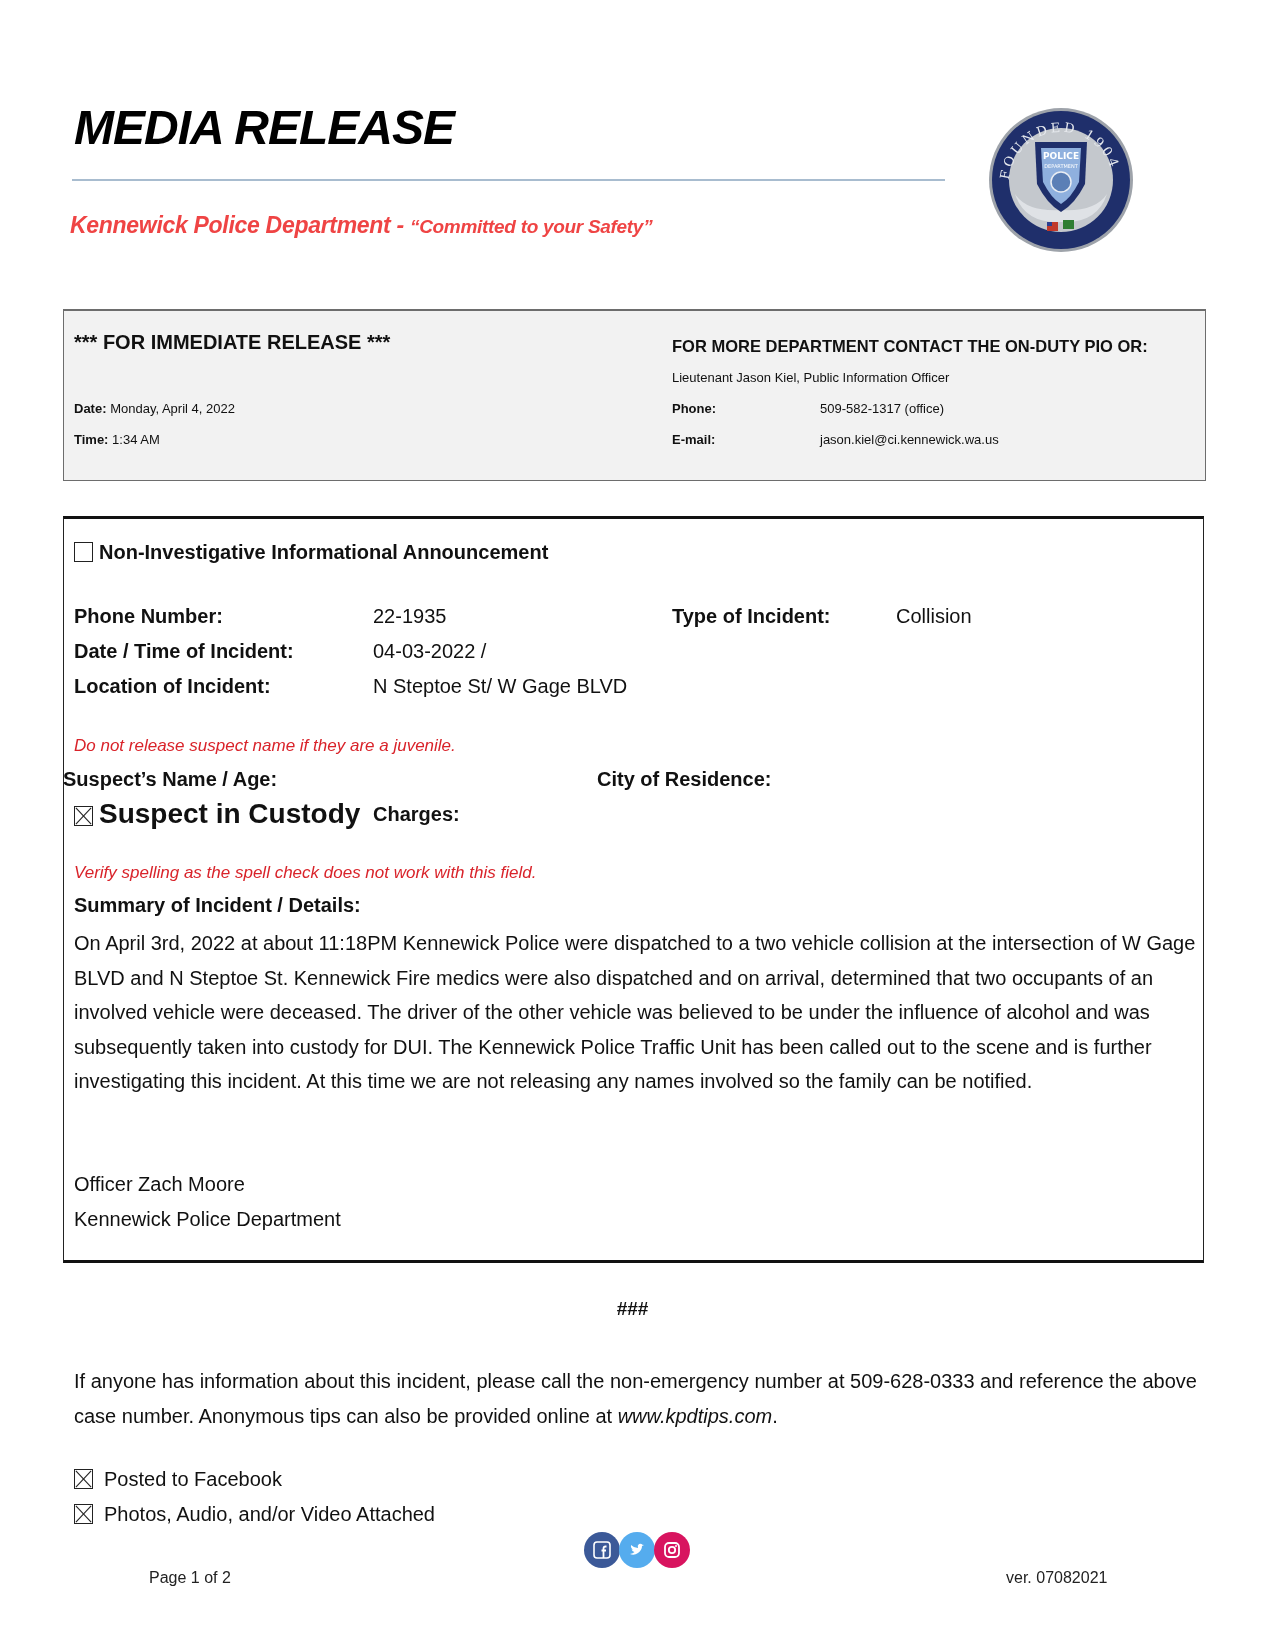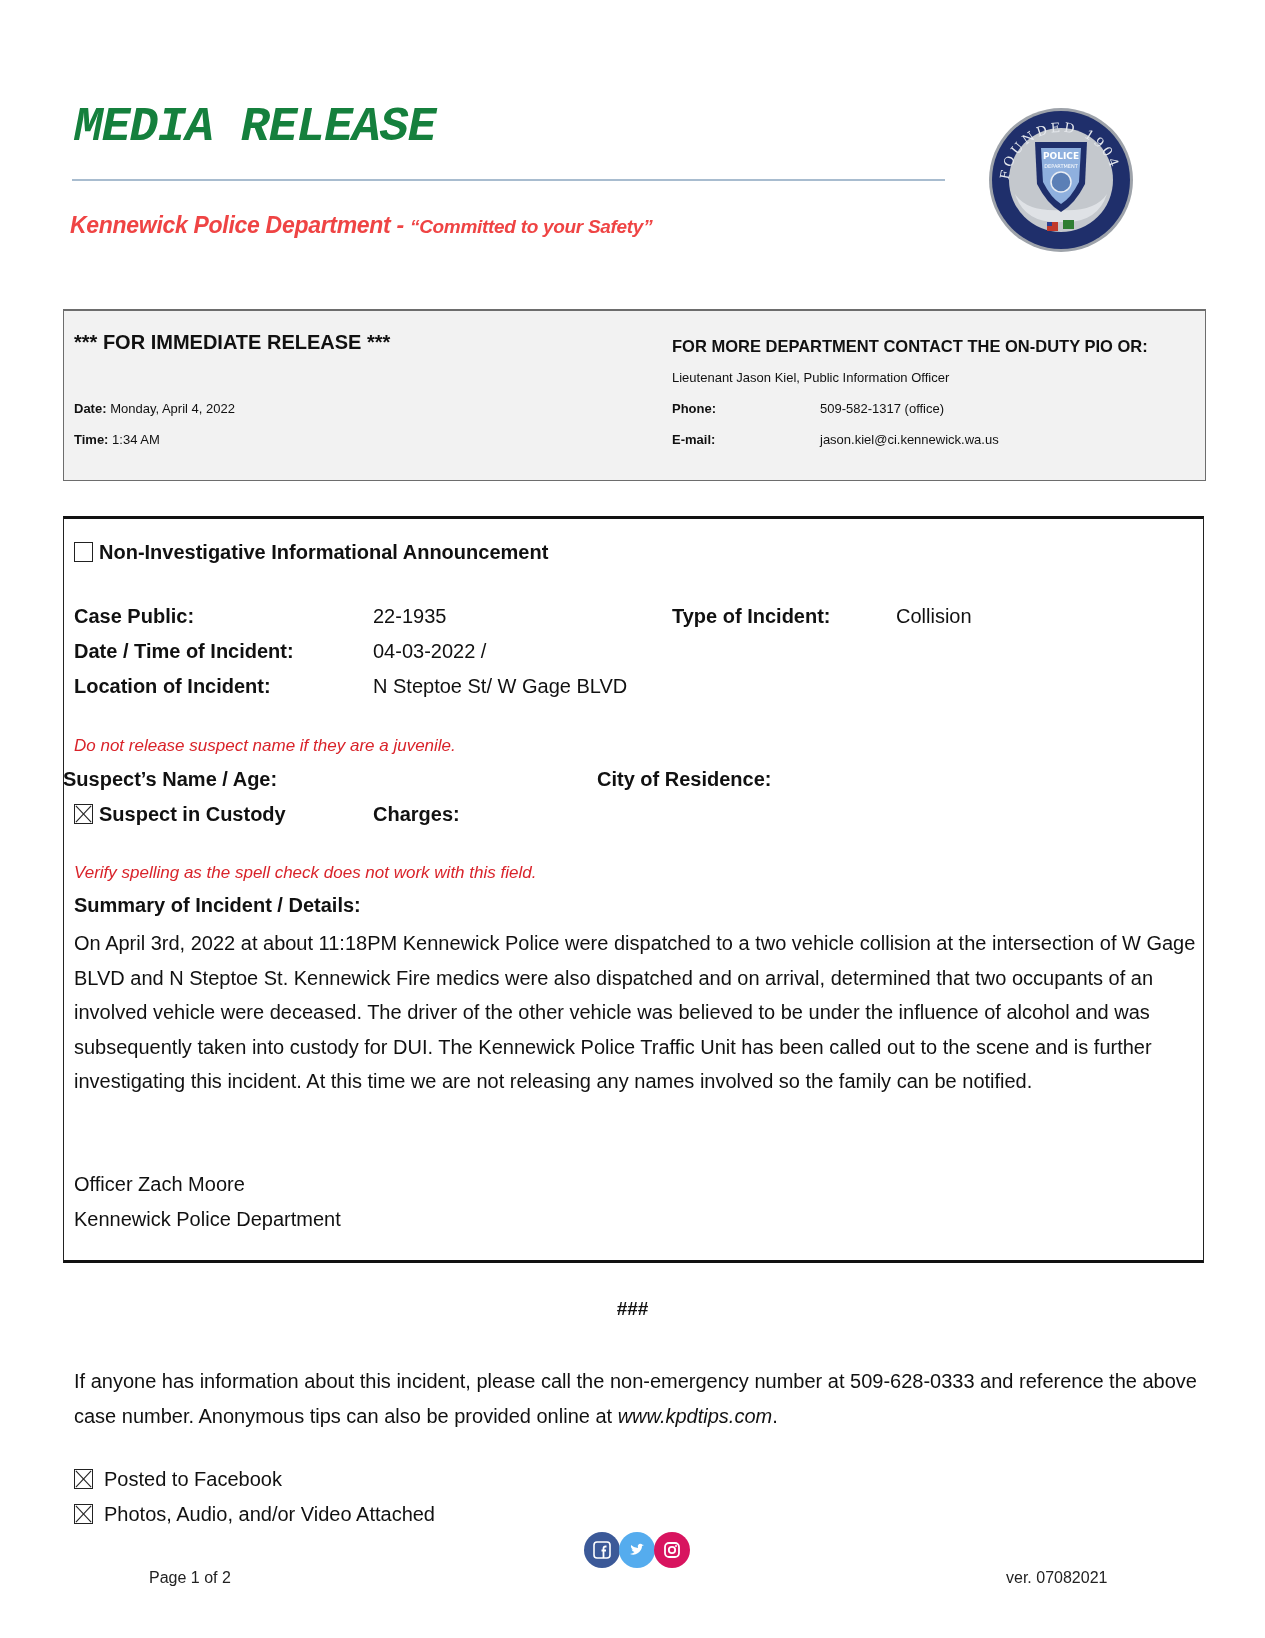--- a/index.html
+++ b/index.html
@@ -1,20 +1,20 @@
 <!DOCTYPE html>
 <html><head>
 <meta charset="utf-8">
 <style>
   html, body { margin:0; padding:0; background:#ffffff; }
   body { width:1265px; height:1638px; position:relative; overflow:hidden;
          font-family:"Liberation Sans", sans-serif; color:#111; }
   .abs { position:absolute; }
   .title { left:74px; top:100px; font-size:48px; font-weight:bold; font-style:italic;
-           color:#15803d; letter-spacing:-1px;font-family:Liberation Mono, monospace; }
+           color:#000000; letter-spacing:-1px; }
   .title-rule { left:72px; top:179px; width:873px; height:2px; background:#a8bccf; }
   .tagline { left:70px; top:212px; font-size:23px; font-weight:bold; font-style:italic; color:#ef4444; letter-spacing:-0.3px; }
   .tagline .motto { font-size:19px; }
   .logo { left:985px; top:104px; width:152px; height:152px; }
 
   .release-box { left:63px; top:309px; width:1141px; height:169px; background:#f2f2f2;
                  border:1px solid #6d6d6d; border-top:2px solid #6d6d6d; }
   .lbl-b { font-weight:bold; }
   .txt { font-size:13px; line-height:22px; white-space:nowrap; }
 
@@ -75,37 +75,37 @@
 <div class="abs txt" style="left:820px; top:398px;">509-582-1317 (office)</div>
 <div class="abs txt lbl-b" style="left:672px; top:429px;">E-mail:</div>
 <div class="abs txt" style="left:820px; top:429px;">jason.kiel@ci.kennewick.wa.us</div>
 
 <div class="abs main-box"></div>
 
 <div class="abs txt lbl-b" style="left:74px; top:541px; font-size:20px;">
   <span class="checkbox"></span><span>Non-Investigative Informational Announcement</span>
 </div>
 
-<div class="abs txt lbl-b" style="left:74px; top:605px; font-size:20px;">Case Public:</div>
+<div class="abs txt lbl-b" style="left:74px; top:605px; font-size:20px;">Phone Number:</div>
 <div class="abs txt" style="left:373px; top:605px; font-size:20px;">22-1935</div>
 <div class="abs txt lbl-b" style="left:672px; top:605px; font-size:20px;">Type of Incident:</div>
 <div class="abs txt" style="left:896px; top:605px; font-size:20px;">Collision</div>
 
 <div class="abs txt lbl-b" style="left:74px; top:640px; font-size:20px;">Date / Time of Incident:</div>
 <div class="abs txt" style="left:373px; top:640px; font-size:20px;">04-03-2022 /</div>
 
 <div class="abs txt lbl-b" style="left:74px; top:675px; font-size:20px;">Location of Incident:</div>
 <div class="abs txt" style="left:373px; top:675px; font-size:20px;">N Steptoe St/ W Gage BLVD</div>
 
 <div class="abs txt red-note" style="left:74px; top:735px;">Do not release suspect name if they are a juvenile.</div>
 
 <div class="abs txt lbl-b" style="left:63px; top:768px; font-size:20px;">Suspect’s Name / Age:</div>
 <div class="abs txt lbl-b" style="left:597px; top:768px; font-size:20px;">City of Residence:</div>
 
-<div class="abs txt lbl-b" style="left:74px; top:803px; font-size:20px;">
+<div class="abs txt lbl-b" style="left:74px; top:803px; font-size:28px;">
   <span class="checkbox"><svg viewBox="0 0 19 20" preserveAspectRatio="none">
         <line x1="1" y1="1" x2="18" y2="19" stroke="#222" stroke-width="1.2"></line>
         <line x1="18" y1="1" x2="1" y2="19" stroke="#222" stroke-width="1.2"></line>
       </svg></span><span>Suspect in Custody</span>
 </div>
 <div class="abs txt lbl-b" style="left:373px; top:803px; font-size:20px;">Charges:</div>
 
 <div class="abs txt red-note" style="left:74px; top:862px;">Verify spelling as the spell check does not work with this field.</div>
 <div class="abs txt lbl-b" style="left:74px; top:894px; font-size:20px;">Summary of Incident / Details:</div>
 <div class="abs summary">On April 3rd, 2022 at about 11:18PM Kennewick Police were dispatched to a two vehicle collision at the intersection of W Gage BLVD and N Steptoe St. Kennewick Fire medics were also dispatched and on arrival, determined that two occupants of an involved vehicle were deceased. The driver of the other vehicle was believed to be under the influence of alcohol and was subsequently taken into custody for DUI. The Kennewick Police Traffic Unit has been called out to the scene and is further investigating this incident. At this time we are not releasing any names involved so the family can be notified.</div>

